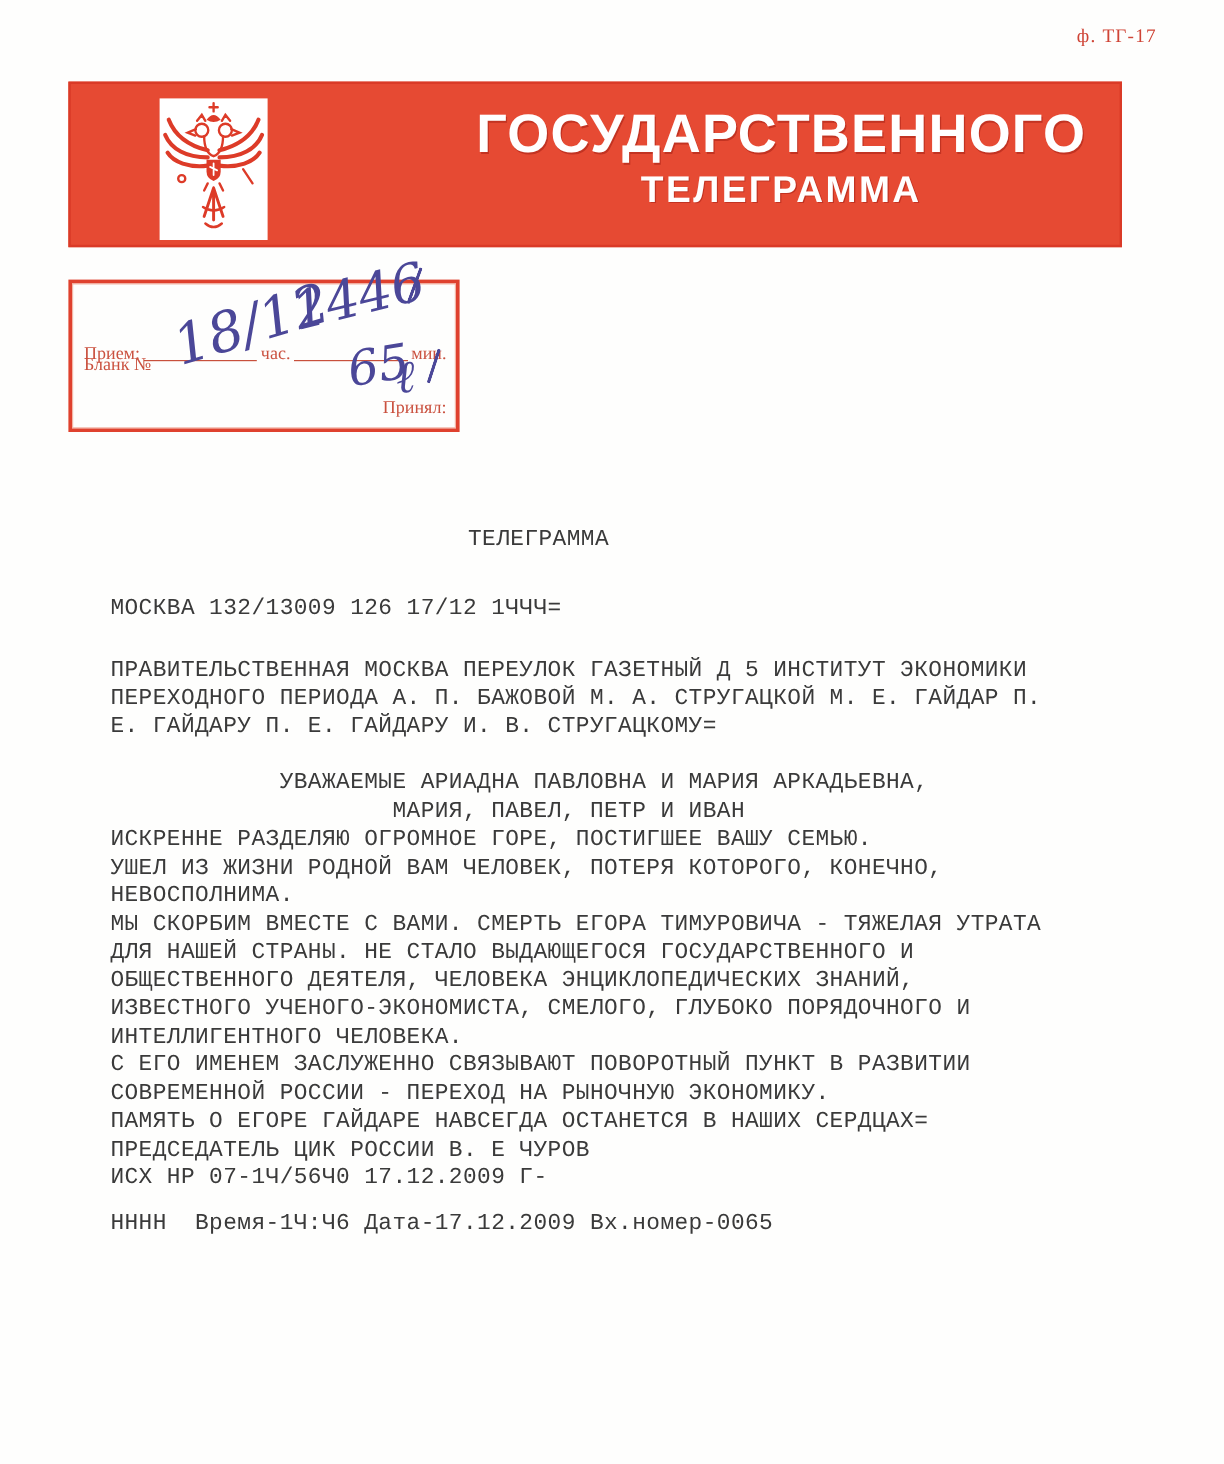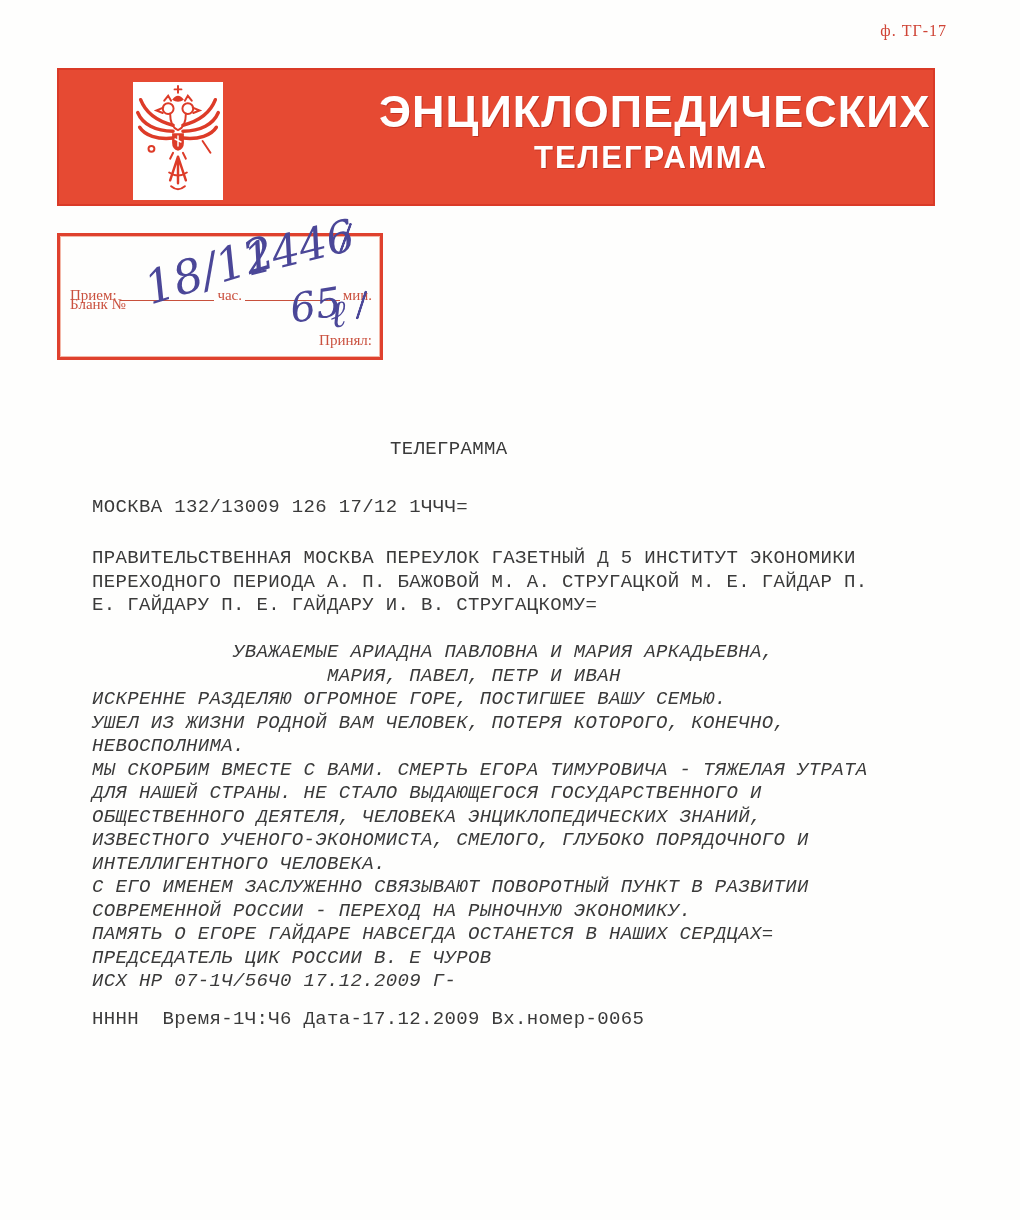--- a/index.html
+++ b/index.html
@@ -1,18 +1,18 @@
 <!DOCTYPE html>
 <html><head>
 <meta charset="utf-8">
 <style>
   html,body{margin:0;padding:0;background:#ffffff;}
   .page{position:relative;width:1020px;height:1220px;background:#fefefd;overflow:hidden;
         font-family:"Liberation Sans",sans-serif;}
-  .form-code{position:absolute;top:22px;right:73px;color:#cf4436;font-size:16px;
+  .form-code{position:absolute;top:22px;right:56px;color:#cf4436;font-size:16px;
              font-family:"Liberation Serif",serif;letter-spacing:1px;}
   
   .banner{position:absolute;left:57px;top:68px;width:878px;height:138px;
           background:#e64a33;border:2px solid #da3a27;box-sizing:border-box;}
   .emblem-box{position:absolute;left:74px;top:12px;width:90px;height:118px;background:#ffffff;}
   .emblem-box svg{width:100%;height:100%;}
   .banner-text{position:absolute;left:320px;right:10px;top:16px;text-align:center;color:#ffffff;}
   .banner-title1{font-size:45px;font-weight:bold;letter-spacing:1px;line-height:52px;
                  text-shadow:1px 1px 0 #c23322;}
   .banner-title2{font-size:31px;font-weight:bold;letter-spacing:2px;line-height:40px;
@@ -41,21 +41,21 @@
   .hw-stroke{position:absolute;border-left:3px solid #4b4798;border-radius:2px;}
   .hw-s1{left:344px;top:222px;height:32px;transform:rotate(20deg);}
   .hw-s2{left:360px;top:290px;height:30px;transform:rotate(18deg);}
   .hw-tail{left:330px;top:292px;font-size:38px;transform:rotate(-4deg);}
   
   .tg{position:absolute;white-space:pre;font-family:"Liberation Mono","DejaVu Sans Mono",monospace;
       color:#3a3a3a;font-size:19px;letter-spacing:0.35px;}
   .tg-heading{left:390px;top:438px;}
   .tg-route{left:92px;top:496px;}
   .tg-address{left:92px;top:547px;line-height:23.5px;}
-  .tg-message{left:92px;top:641px;line-height:23.5px;font-style:italic;}
+  .tg-message{left:92px;top:641px;line-height:23.5px;}
   .tg-service{left:92px;top:1008px;}
 </style>
 </head>
 <body>
 
 <div class="page">
 
   <div class="form-code">ф. ТГ-17</div>
 
   <div class="banner">
@@ -87,21 +87,21 @@
         <path d="M70 60 l8 12"></path>
 
         <path d="M40 72 l-3 6 M50 72 l3 6"></path>
 
         <path d="M45 76 L37 100 M45 76 V103 M45 76 L53 100" stroke-width="2.5"></path>
         <path d="M36 92 Q45 98 54 92" stroke-width="2"></path>
         <path d="M38 106 Q45 112 52 106" stroke-width="2"></path>
       </svg>
     </div>
     <div class="banner-text">
-      <div class="banner-title1">ЭНЦИКЛОПЕДИЧЕСКИХ</div>
+      <div class="banner-title1">ГОСУДАРСТВЕННОГО</div>
       <div class="banner-title2">ТЕЛЕГРАММА</div>
     </div>
   </div>
 
   <div class="recv-box">
     <div class="recv-row row-priem">
       <span>Прием:</span>
       <span class="rule"></span>
       <span>час.</span>
       <span class="rule"></span>

